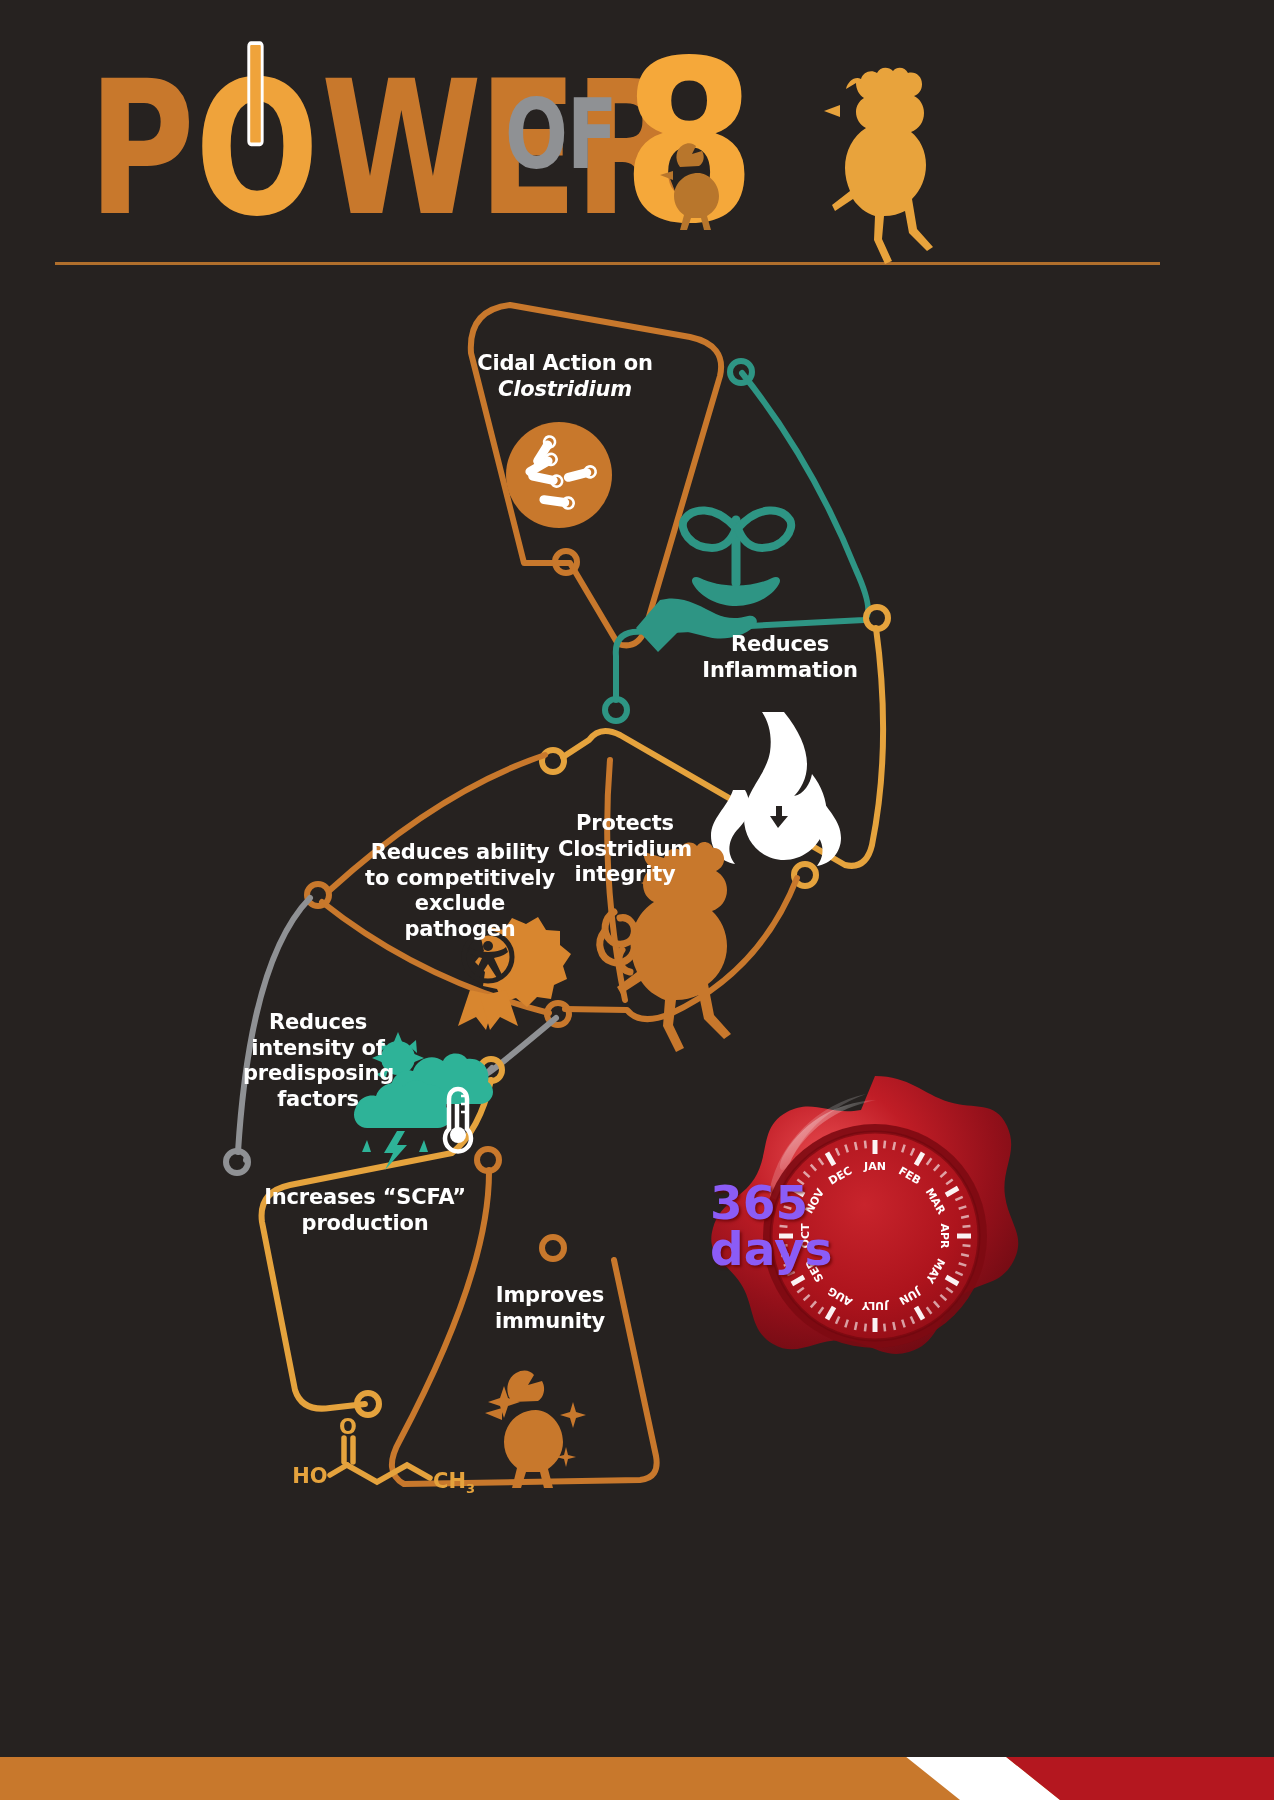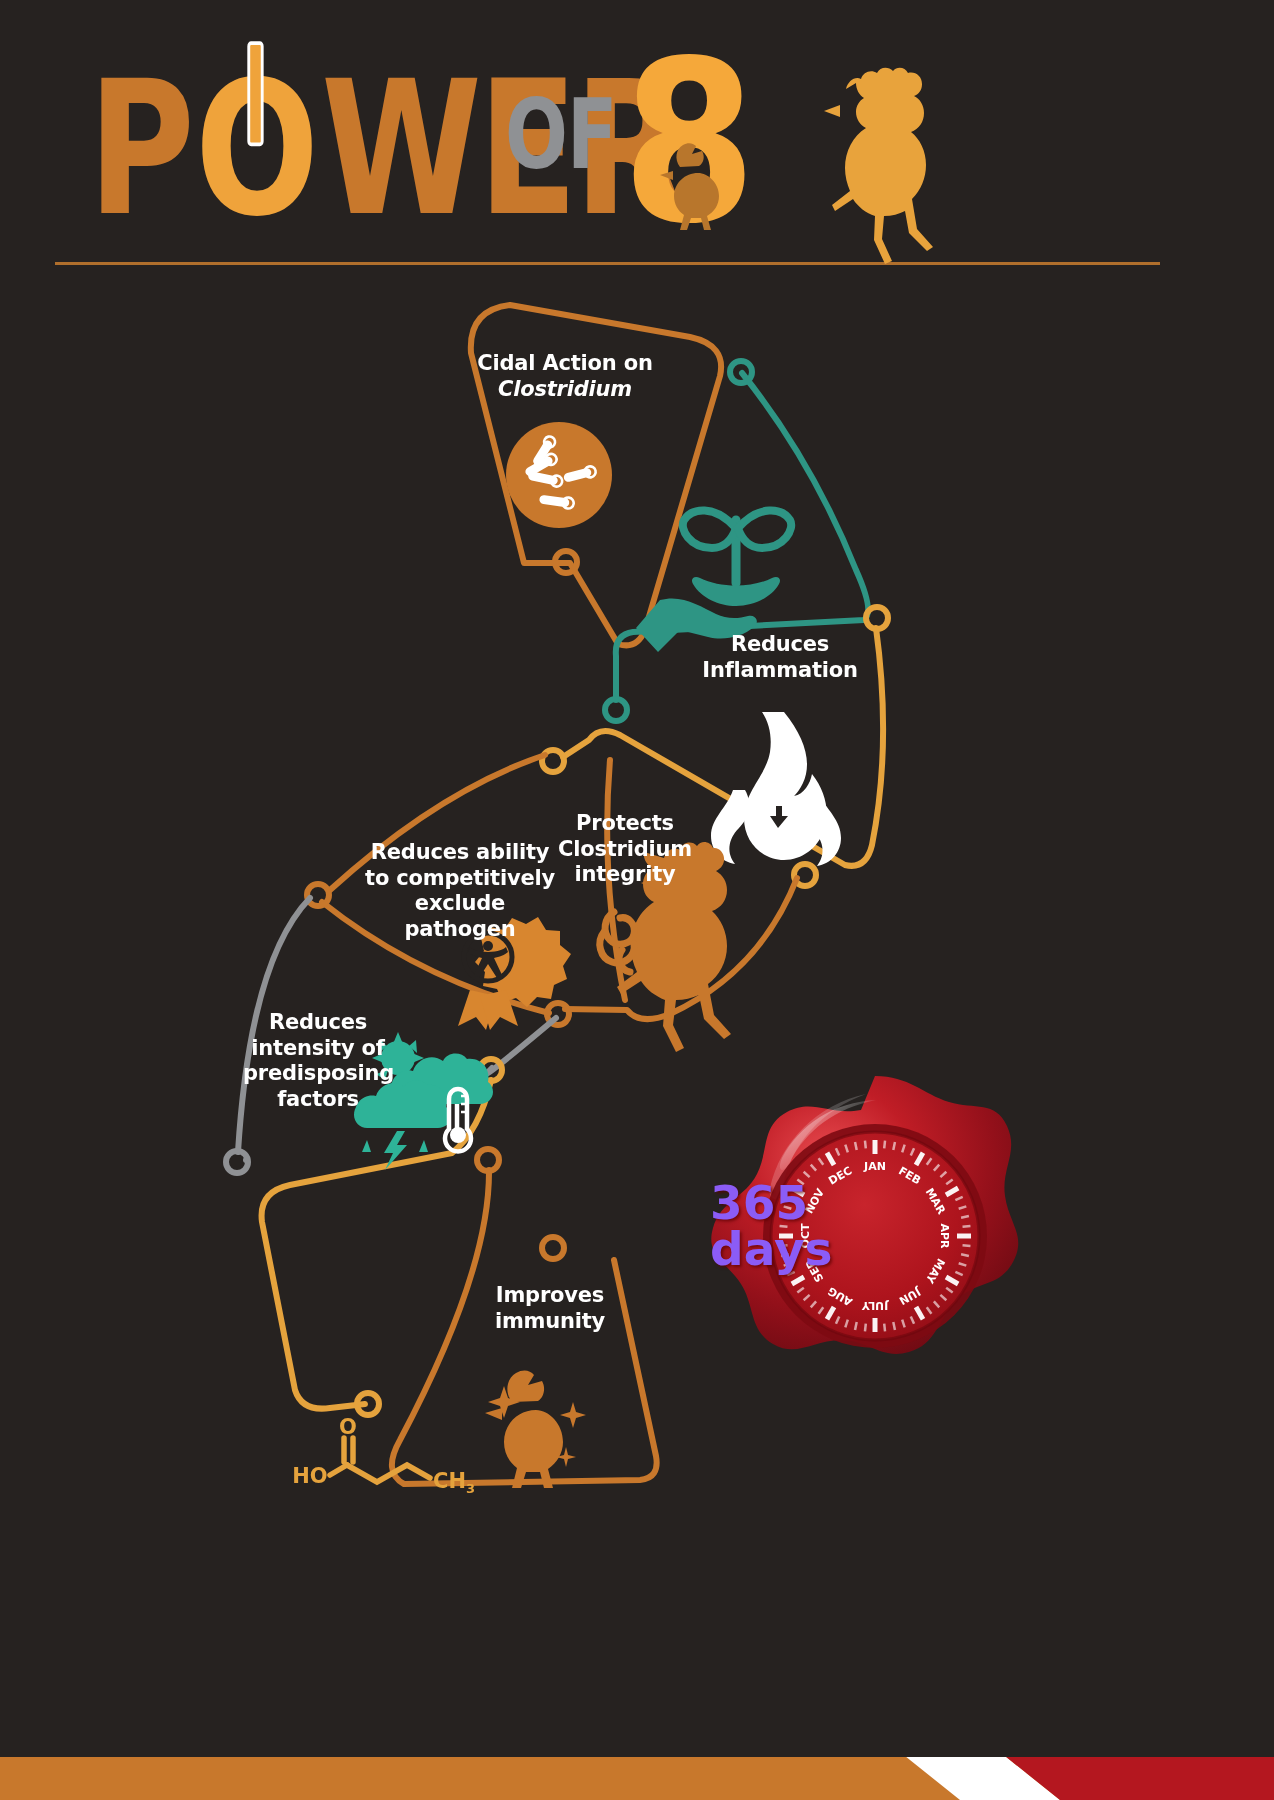--- a/index.html
+++ b/index.html
@@ -345,20 +345,24 @@
     <div>exclude pathogen</div>
   </div>
 
   <div class="lab" style="left:243px; top:1010px; width:150px;">
     <div>Reduces</div>
     <div>intensity of</div>
     <div>predisposing</div>
     <div>factors</div>
   </div>
 
+  <div class="lab" style="left:255px; top:1185px; width:220px;">
+    <div>Increases “SCFA”</div>
+    <div>production</div>
+  </div>
 
   <div class="lab" style="left:480px; top:1283px; width:140px;">
     <div>Improves</div>
     <div>immunity</div>
   </div>
 
   <div class="seal">
     <svg width="330" height="330" viewBox="0 0 330 330">
       <defs>
         <radialGradient id="waxg" cx="38%" cy="30%" r="78%">

